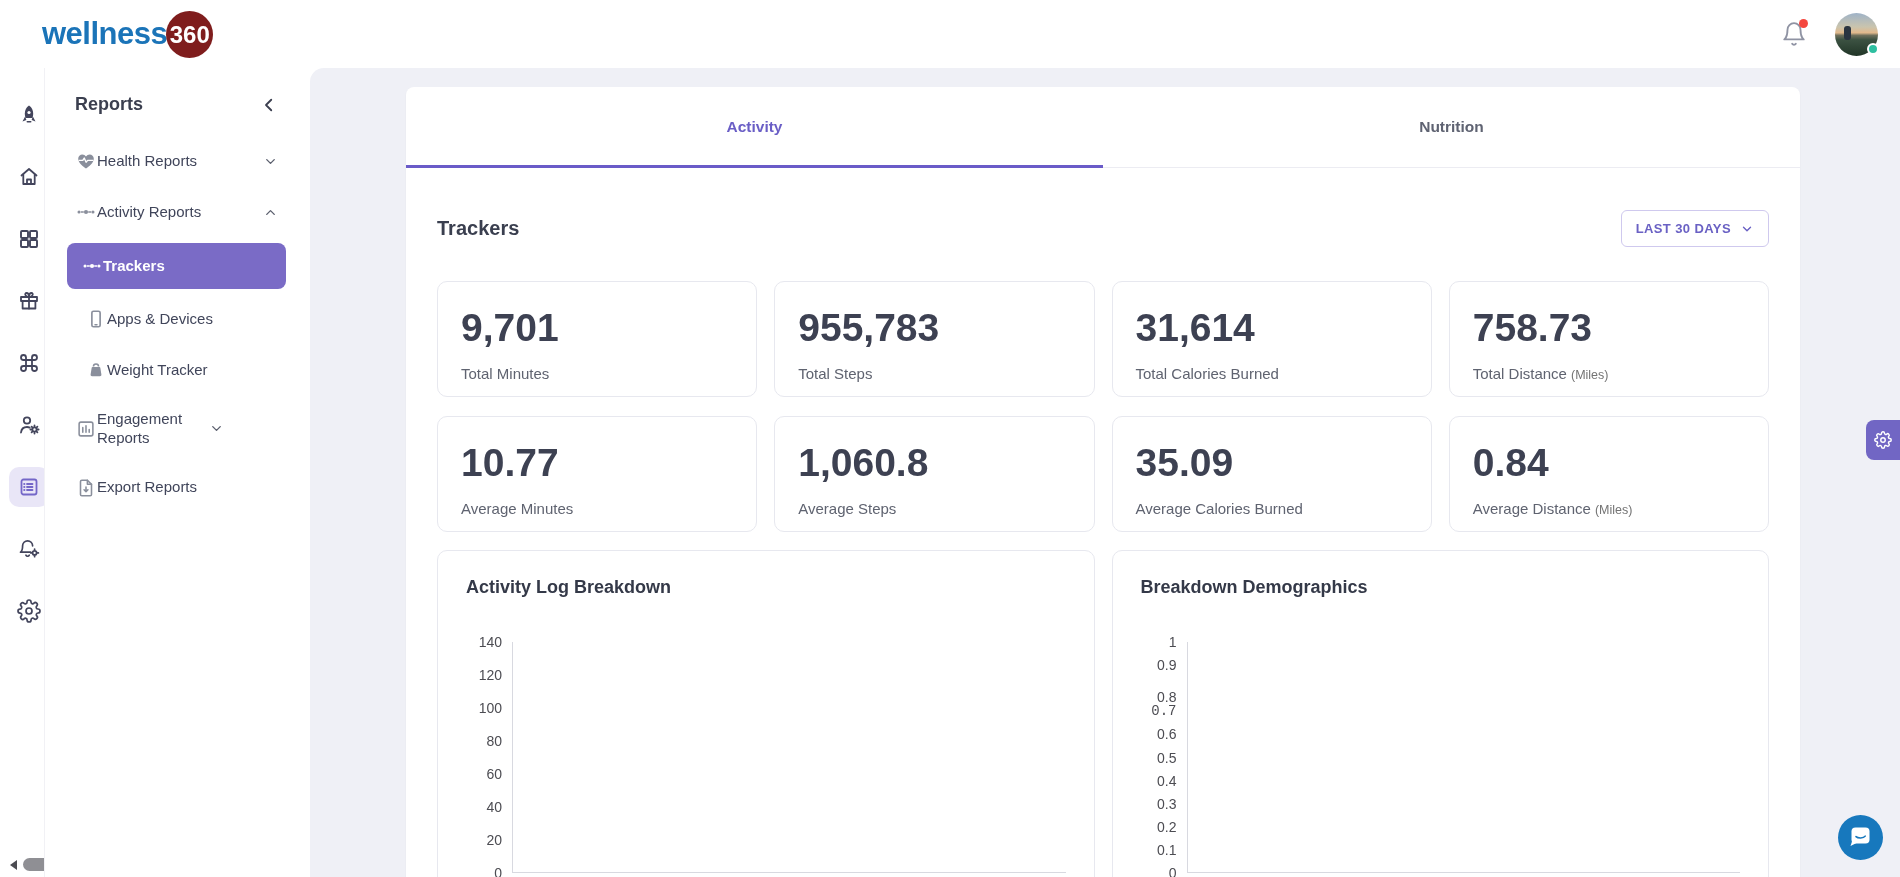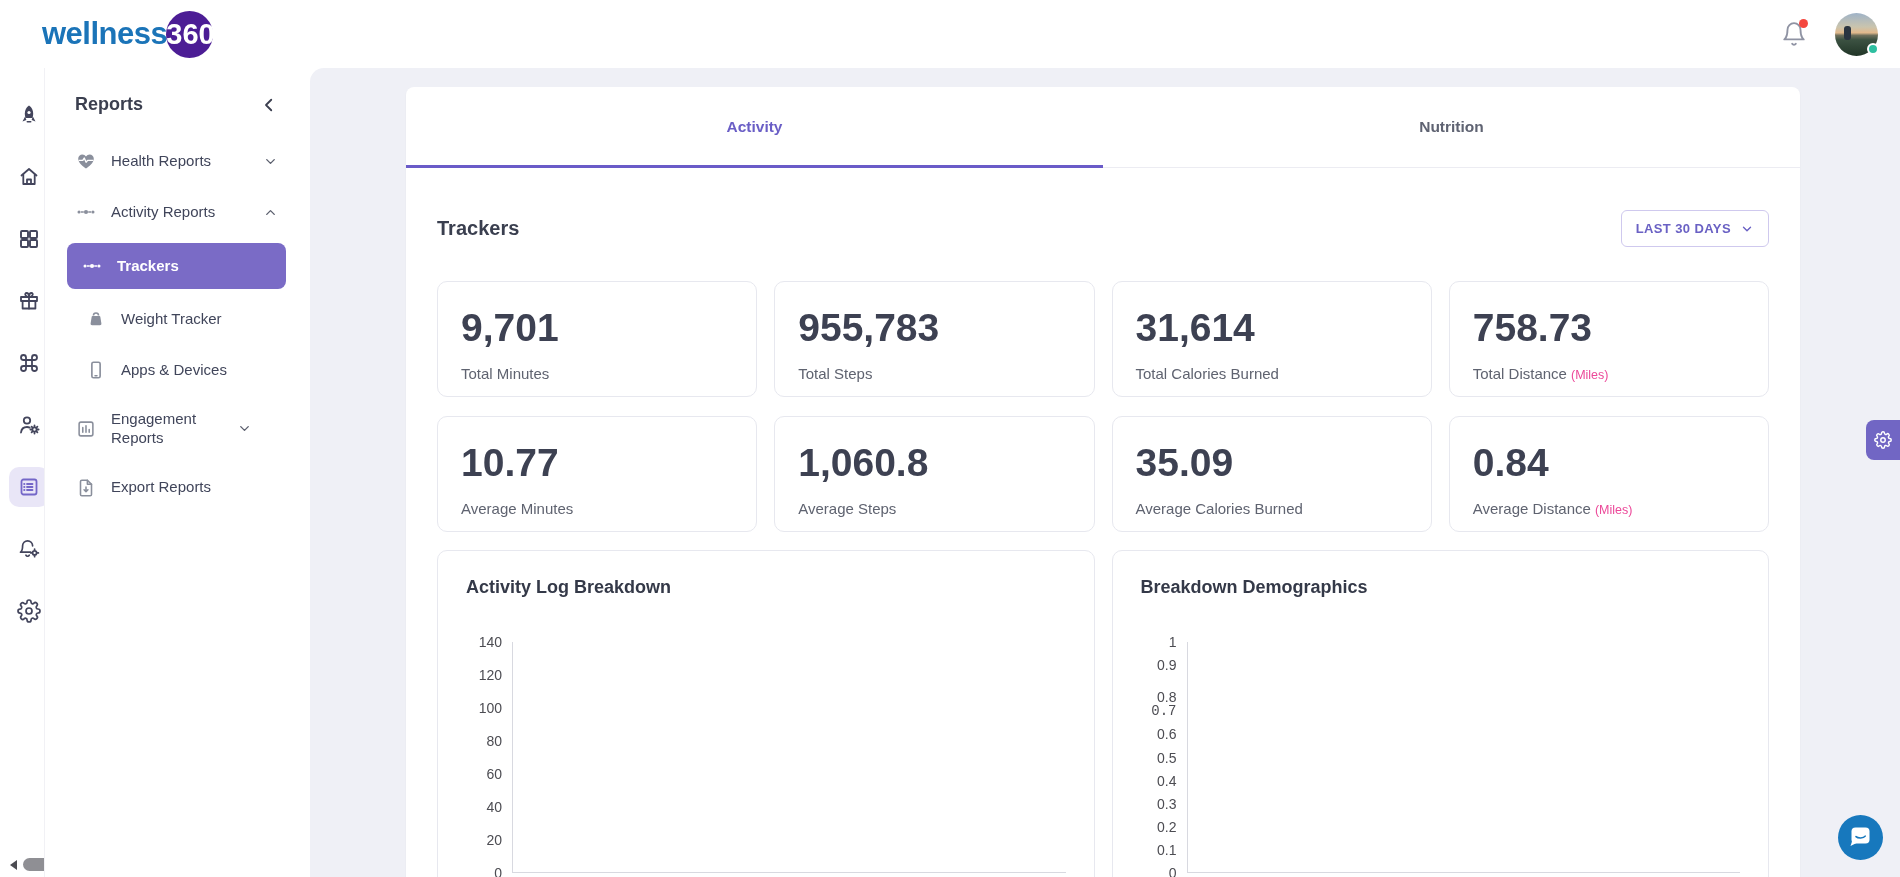--- a/index.html
+++ b/index.html
@@ -6,22 +6,22 @@
   html, body { width: 1900px; height: 877px; overflow: hidden; background: #fff;
     font-family: "Liberation Sans", sans-serif; color: #3f4456; }
   body { position: relative; }
   svg { display: block; }
 
   
   .topbar { position: absolute; top: 0; left: 0; right: 0; height: 68px; background: #fff;
     display: flex; align-items: center; justify-content: space-between; padding: 0 22px 0 42px; z-index: 4; }
   .logo { display: flex; align-items: center; cursor: pointer; }
   .logo-word { color: #1b74b8; font-size: 31px; font-weight: 800; letter-spacing: -0.5px; }
-  .logo-badge { width: 47px; height: 47px; border-radius: 50%; background: #4c1d95; color: #fff;
-    font-size: 29px; font-weight: 800; line-height: 47px; text-align: center; margin-left: -1px; }
+  .logo-badge { width: 47px; height: 47px; border-radius: 50%; background: #7f1d1d; color: #fff;
+    font-size: 24px; font-weight: 800; line-height: 47px; text-align: center; margin-left: -1px; }
   .top-actions { display: flex; align-items: center; gap: 28px; }
   .bell-wrap { position: relative; color: #8f93a3; cursor: pointer; }
   .bell-dot { position: absolute; top: -2px; right: -1px; width: 9px; height: 9px; border-radius: 50%; background: #f4473f; }
   .avatar { position: relative; width: 43px; height: 43px; border-radius: 50%; cursor: pointer;
     background: linear-gradient(180deg,#9fb3c8 0%,#c9c4ae 32%,#e2b98c 46%,#70705c 52%,#3c5242 62%,#213527 100%); }
   .avatar::before { content:""; position: absolute; left: 9px; top: 13px; width: 7px; height: 14px;
     background: #2a3440; border-radius: 3px; }
   .avatar-dot { position: absolute; right: -1px; bottom: 1px; width: 12px; height: 12px; border-radius: 50%;
     background: #2dbfa0; border: 2px solid #fff; }
 
@@ -35,21 +35,21 @@
   .tri-left { width: 0; height: 0; border-top: 5px solid transparent; border-bottom: 5px solid transparent; border-right: 7px solid #4c4c52; }
   .tri-right { width: 0; height: 0; border-top: 5px solid transparent; border-bottom: 5px solid transparent; border-left: 7px solid #b9b9bd; }
   .scroll-pill { width: 30px; height: 13px; border-radius: 7px; background: #8f8f94; }
 
   
   .sidebar { position: absolute; top: 68px; left: 44px; width: 252px; bottom: 0; background: #fff;
     border-left: 1px solid #f1f1f5; padding: 26px 10px 0 22px; z-index: 3; }
   .sidebar-head { display: flex; align-items: center; justify-content: space-between; padding: 0 8px 0 8px; margin-bottom: 26px; }
   .sidebar-title { font-size: 18px; font-weight: 700; color: #3b3f4f; }
   .collapse-btn { color: #3b3f4f; cursor: pointer; }
-  .nav-row { display: flex; align-items: center; gap: 14px; padding: 9px 8px; border-radius: 8px;
+  .nav-row { display: flex; align-items: center; gap: 0; padding: 9px 8px; border-radius: 8px;
     margin-bottom: 11px; cursor: pointer; color: #40455a; }
   .nav-row .nav-icon { color: #8a8f9c; flex: 0 0 auto; }
   .nav-label { font-size: 15px; font-weight: 500; flex: 1; line-height: 1.25; }
   .nav-label.two-line { max-width: 112px; }
   .nav-chevron { color: #5b5f6e; flex: 0 0 auto; }
   .nav-child { margin-left: 10px; }
   .nav-row.selected { background: #7a6bc6; color: #fff; margin-left: 0; padding: 12px 8px 12px 14px; margin-bottom: 10px; }
   .nav-row.selected .nav-icon { color: #fff; }
   .nav-row.selected .nav-label { font-weight: 700; }
 
@@ -67,21 +67,21 @@
   .section-head { display: flex; align-items: center; justify-content: space-between; margin-top: 42px; }
   .section-title { font-size: 20px; font-weight: 700; color: #3a3f4f; }
   .date-btn { display: flex; align-items: flex-end; gap: 9px; border: 1px solid #cfc9ee; border-radius: 6px;
     background: #fff; color: #6a61c4; font-family: "Liberation Sans", sans-serif; font-size: 13px; font-weight: 700;
     letter-spacing: 0.4px; padding: 10px 14px; cursor: pointer; }
 
   .stats { margin-top: 34px; display: grid; grid-template-columns: repeat(4, 1fr); gap: 19px 17px; }
   .stat-card { background: #fff; border: 1px solid #e7e8ef; border-radius: 10px; height: 116px; padding: 24px 23px; }
   .stat-value { font-size: 39px; font-weight: 700; color: #3d4152; }
   .stat-label { margin-top: 15px; font-size: 15px; color: #5f6370; }
-  .stat-unit { font-size: 12.5px; color: #ec4899; margin-left: 4px; }
+  .stat-unit { font-size: 12.5px; color: #737373; margin-left: 4px; }
 
   .charts { margin-top: 18px; display: grid; grid-template-columns: 1fr 1fr; gap: 17px; }
   .chart-card { background: #fff; border: 1px solid #e7e8ef; border-radius: 10px; height: 430px; padding: 26px 28px; }
   .chart-title { font-size: 18px; font-weight: 700; color: #343948; }
   .chart-row { display: flex; margin-top: 44px; }
   .y-axis { position: relative; width: 46px; height: 231px; flex: 0 0 auto; }
   .ytick { position: absolute; right: 10px; font-size: 14px; color: #4c4c52; line-height: 16px; }
   .plot { position: relative; flex: 1; height: 231px; border-left: 1px solid #d8d9e0; border-bottom: 1px solid #d8d9e0; overflow: visible; }
   .x-labels { display: flex; margin-left: 47px; }
   .xlabel { flex: 1; text-align: center; font-size: 15px; color: #4a4f5a; padding-top: 9px; }
@@ -236,36 +236,36 @@
           <circle cx="12" cy="12" r="2.3"></circle>
           <circle cx="19.6" cy="12" r="1.7"></circle>
         <path d="M6.4 12h3.2M14.4 12h3.2" stroke="currentColor" stroke-width="1.5"></path>
       </svg>
     </span>
     <span class="nav-label">Trackers</span>
   </div>
 
   <div class="nav-row nav-child">
     <span class="nav-icon">
+      <svg width="22" height="22" viewBox="0 0 24 24" fill="none" stroke="currentColor" stroke-width="1.8" stroke-linecap="round">
+        <rect x="7.5" y="3.5" width="9" height="17" rx="1.8"></rect>
+          <path d="M11 18.3h2"></path>
+      </svg>
+    </span>
+    <span class="nav-label">Apps &amp; Devices</span>
+  </div>
+
+  <div class="nav-row nav-child">
+    <span class="nav-icon">
       <svg width="22" height="22" viewBox="0 0 24 24">
         <path d="M9.2 8.2a2.8 2.8 0 0 1 5.6 0" fill="none" stroke="currentColor" stroke-width="1.7"></path>
         <path d="M8.3 8.8h7.4a1 1 0 0 1 1 .84l1.2 7.3a1.6 1.6 0 0 1-1.6 1.86H7.7a1.6 1.6 0 0 1-1.6-1.86l1.2-7.3a1 1 0 0 1 1-.84z" fill="currentColor"></path>
       </svg>
     </span>
     <span class="nav-label">Weight Tracker</span>
-  </div>
-
-  <div class="nav-row nav-child">
-    <span class="nav-icon">
-      <svg width="22" height="22" viewBox="0 0 24 24" fill="none" stroke="currentColor" stroke-width="1.8" stroke-linecap="round">
-        <rect x="7.5" y="3.5" width="9" height="17" rx="1.8"></rect>
-          <path d="M11 18.3h2"></path>
-      </svg>
-    </span>
-    <span class="nav-label">Apps &amp; Devices</span>
   </div>
 
   <div class="nav-row">
     <span class="nav-icon">
       <svg width="22" height="22" viewBox="0 0 24 24" fill="none" stroke="currentColor" stroke-width="1.7" stroke-linecap="round">
         <rect x="4.5" y="4.5" width="15" height="15" rx="2"></rect>
         <path d="M8.5 15.5v-5M12 15.5v-7M15.5 15.5v-3"></path>
       </svg>
     </span>
     <span class="nav-label two-line">Engagement Reports</span>

